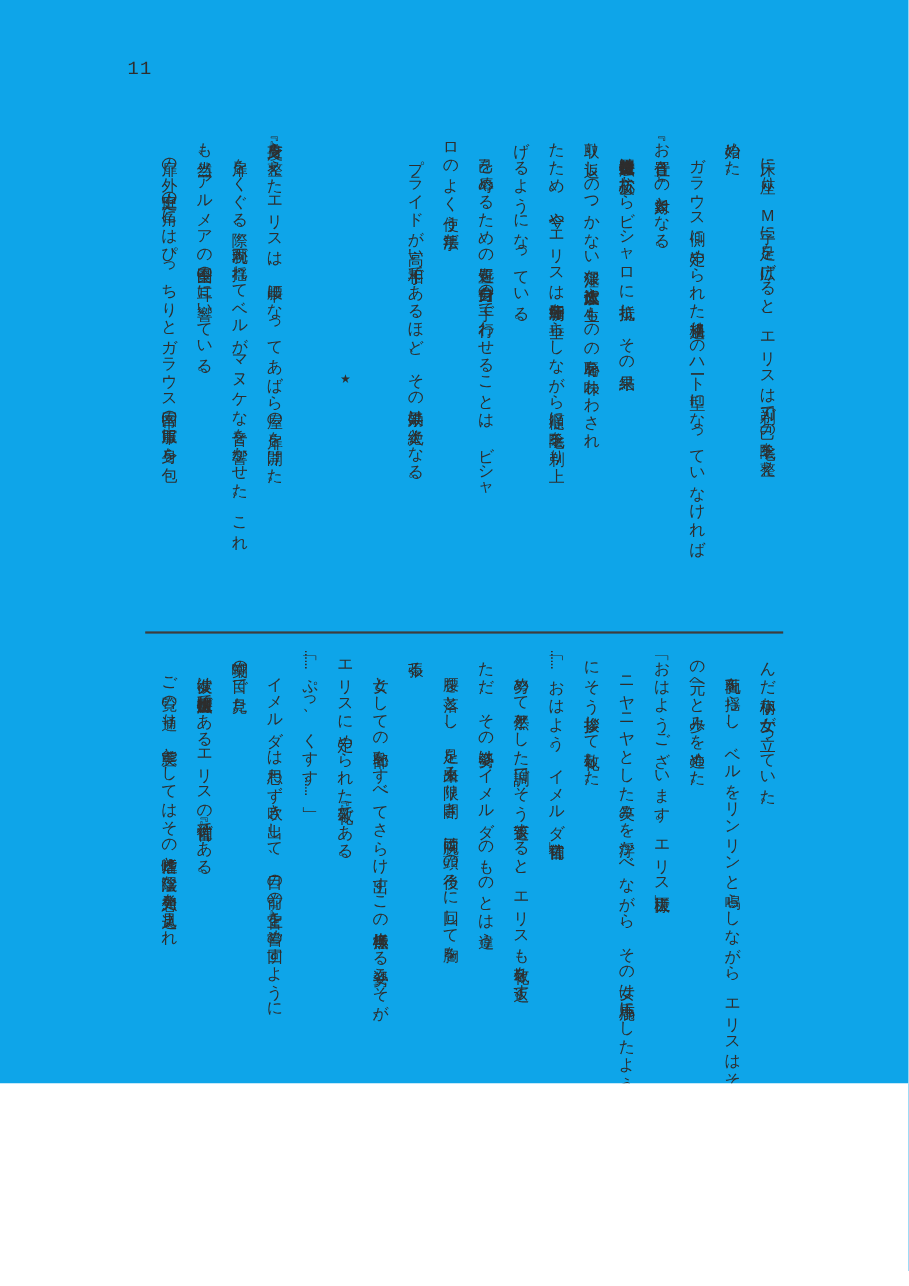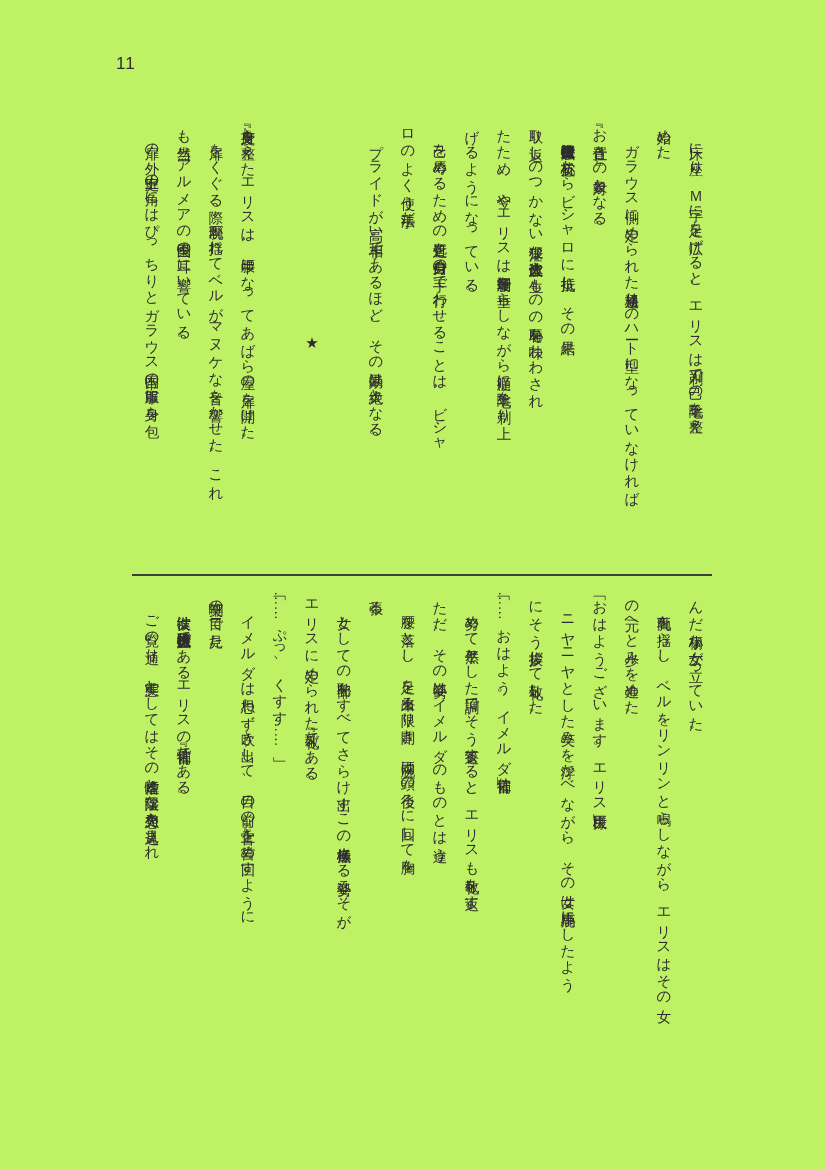--- a/index.html
+++ b/index.html
@@ -3,24 +3,24 @@
 <meta charset="utf-8">
 <style>
   html, body {
     margin: 0;
     padding: 0;
     background: #ffffff;
   }
   .page {
     position: relative;
     width: 826px;
-    height: 1169px;
-    background: #bef264;
+    height: 985px;
+    background: #0ea5e9;
     overflow: hidden;
-    font-family: Liberation Sans, sans-serif;
+    font-family: Liberation Mono, monospace;
   }
   .page-number {
     position: absolute;
     left: 116px;
     top: 54px;
     font-size: 17px;
     color: #2e2e2e;
     letter-spacing: 1px;
   }
   .text-block {

